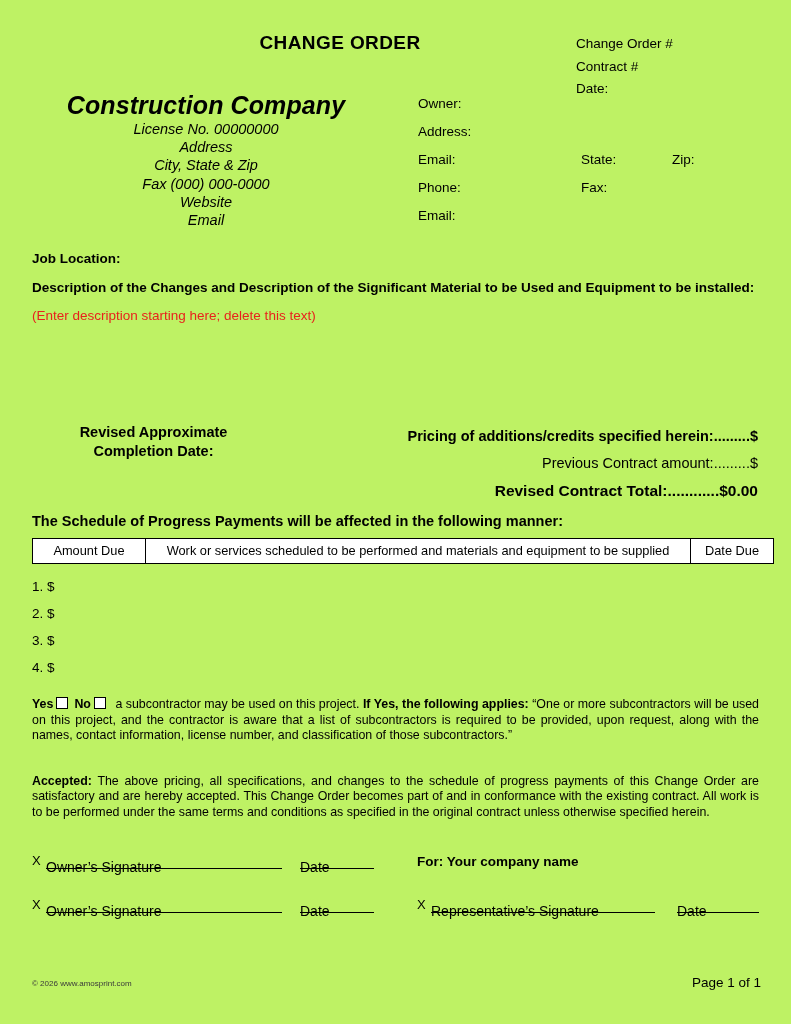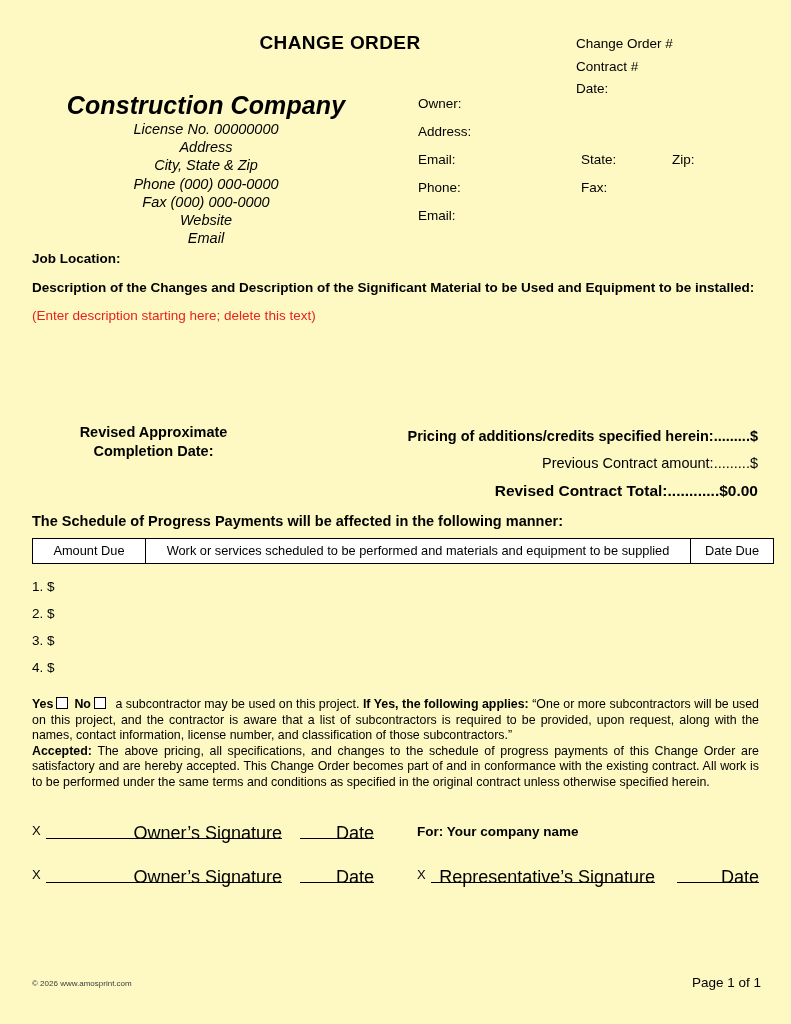--- a/index.html
+++ b/index.html
@@ -12,21 +12,21 @@
     height: 1024px;
     font-family: "Liberation Sans", sans-serif;
     color: #000000;
     position: relative;
     overflow: hidden;
   }
   .page {
     position: relative;
     width: 791px;
     height: 1024px;
-    background: #fef9c3;
+    background: #bef264;
     box-sizing: border-box;
   }
 
   
   .header-row {
     position: relative;
     height: 78px;
   }
   .doc-title {
     position: absolute;
@@ -174,21 +174,21 @@
   .legal b { font-weight: bold; }
   .chk {
     display: inline-block;
     width: 10px;
     height: 10px;
     border: 1.3px solid #000000;
     vertical-align: -1px;
     margin: 0 6px 0 3px;
     background: #ffffff;
   }
-  .legal.accepted { margin-top: 0; }
+  .legal.accepted { margin-top: 30px; }
 
   
   .sign-zone {
     position: relative;
     height: 105px;
     margin-top: 30px;
   }
   .sig-group { position: absolute; }
   .sig-x {
     position: absolute;
@@ -196,23 +196,23 @@
     top: 2px;
     left: 0;
   }
   .sig-rule {
     position: absolute;
     border-bottom: 1.3px solid #000000;
     top: 17px;
   }
   .sig-cap {
     position: absolute;
-    top: 2px;
-    font-size: 18px;
-    text-align: right;
+    top: 8px;
+    font-size: 14px;
+    text-align: left;
   }
   .for-company {
     position: absolute;
     left: 417px;
     top: 3px;
     font-size: 13.5px;
     font-weight: bold;
     white-space: nowrap;
   }
 
@@ -252,21 +252,20 @@
     </div>
   </div>
 
   <div class="info-zone">
 
     <div class="company-block">
       <div class="company-name">Construction Company</div>
       <div class="company-line">License No. 00000000</div>
       <div class="company-line">Address</div>
       <div class="company-line">City, State &amp; Zip</div>
-      <div class="company-line">Phone (000) 000-0000</div>
       <div class="company-line">Fax (000) 000-0000</div>
       <div class="company-line">Website</div>
       <div class="company-line">Email</div>
     </div>
 
     <div class="owner-block">
       <div class="owner-row">
         <span>Owner:</span>
       </div>
       <div class="owner-row">

